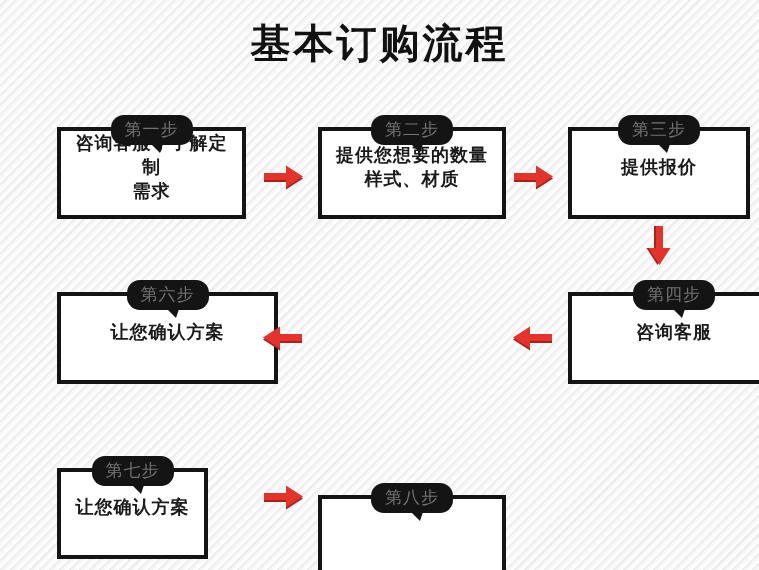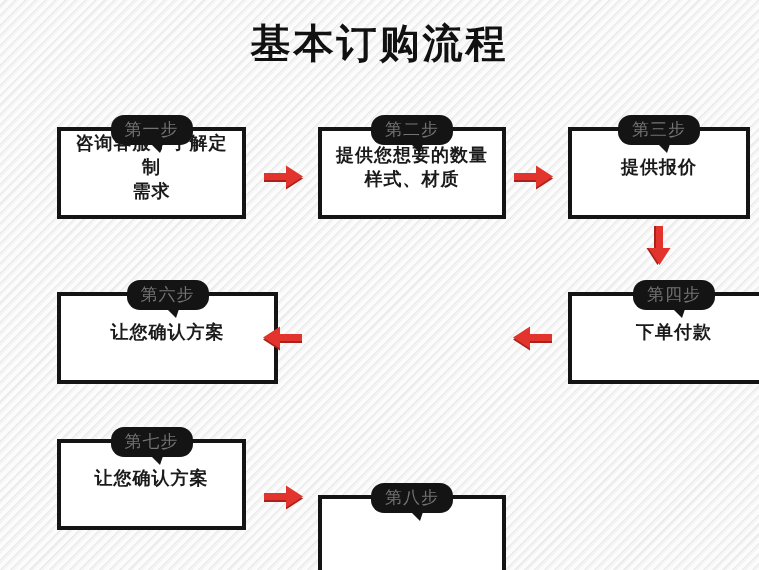--- a/index.html
+++ b/index.html
@@ -105,30 +105,30 @@
 样式、材质</div>
   </div>
 
   <div class="box" style="left:568px; top:127px; width:182px; height:92px;">
     <span class="badge">第三步</span>
     <div class="box-text">提供报价</div>
   </div>
 
   <div class="box" style="left:568px; top:292px; width:212px; height:92px;">
     <span class="badge">第四步</span>
-    <div class="box-text">下单付款</div>
+    <div class="box-text">咨询客服</div>
   </div>
 
 
   <div class="box" style="left:57px; top:292px; width:221px; height:92px;">
     <span class="badge">第六步</span>
     <div class="box-text">让您确认方案</div>
   </div>
 
-  <div class="box" style="left:57px; top:439px; width:189px; height:91px;">
+  <div class="box" style="left:57px; top:468px; width:151px; height:91px;">
     <span class="badge">第七步</span>
     <div class="box-text">让您确认方案</div>
   </div>
 
   <div class="box" style="left:318px; top:460px; width:188px; height:91px;margin-top:35px;">
     <span class="badge">第八步</span>
   </div>
 
   <div class="arrow" style="left:262px; top:162px;">
     <svg width="42" height="32" viewBox="0 0 42 32">

